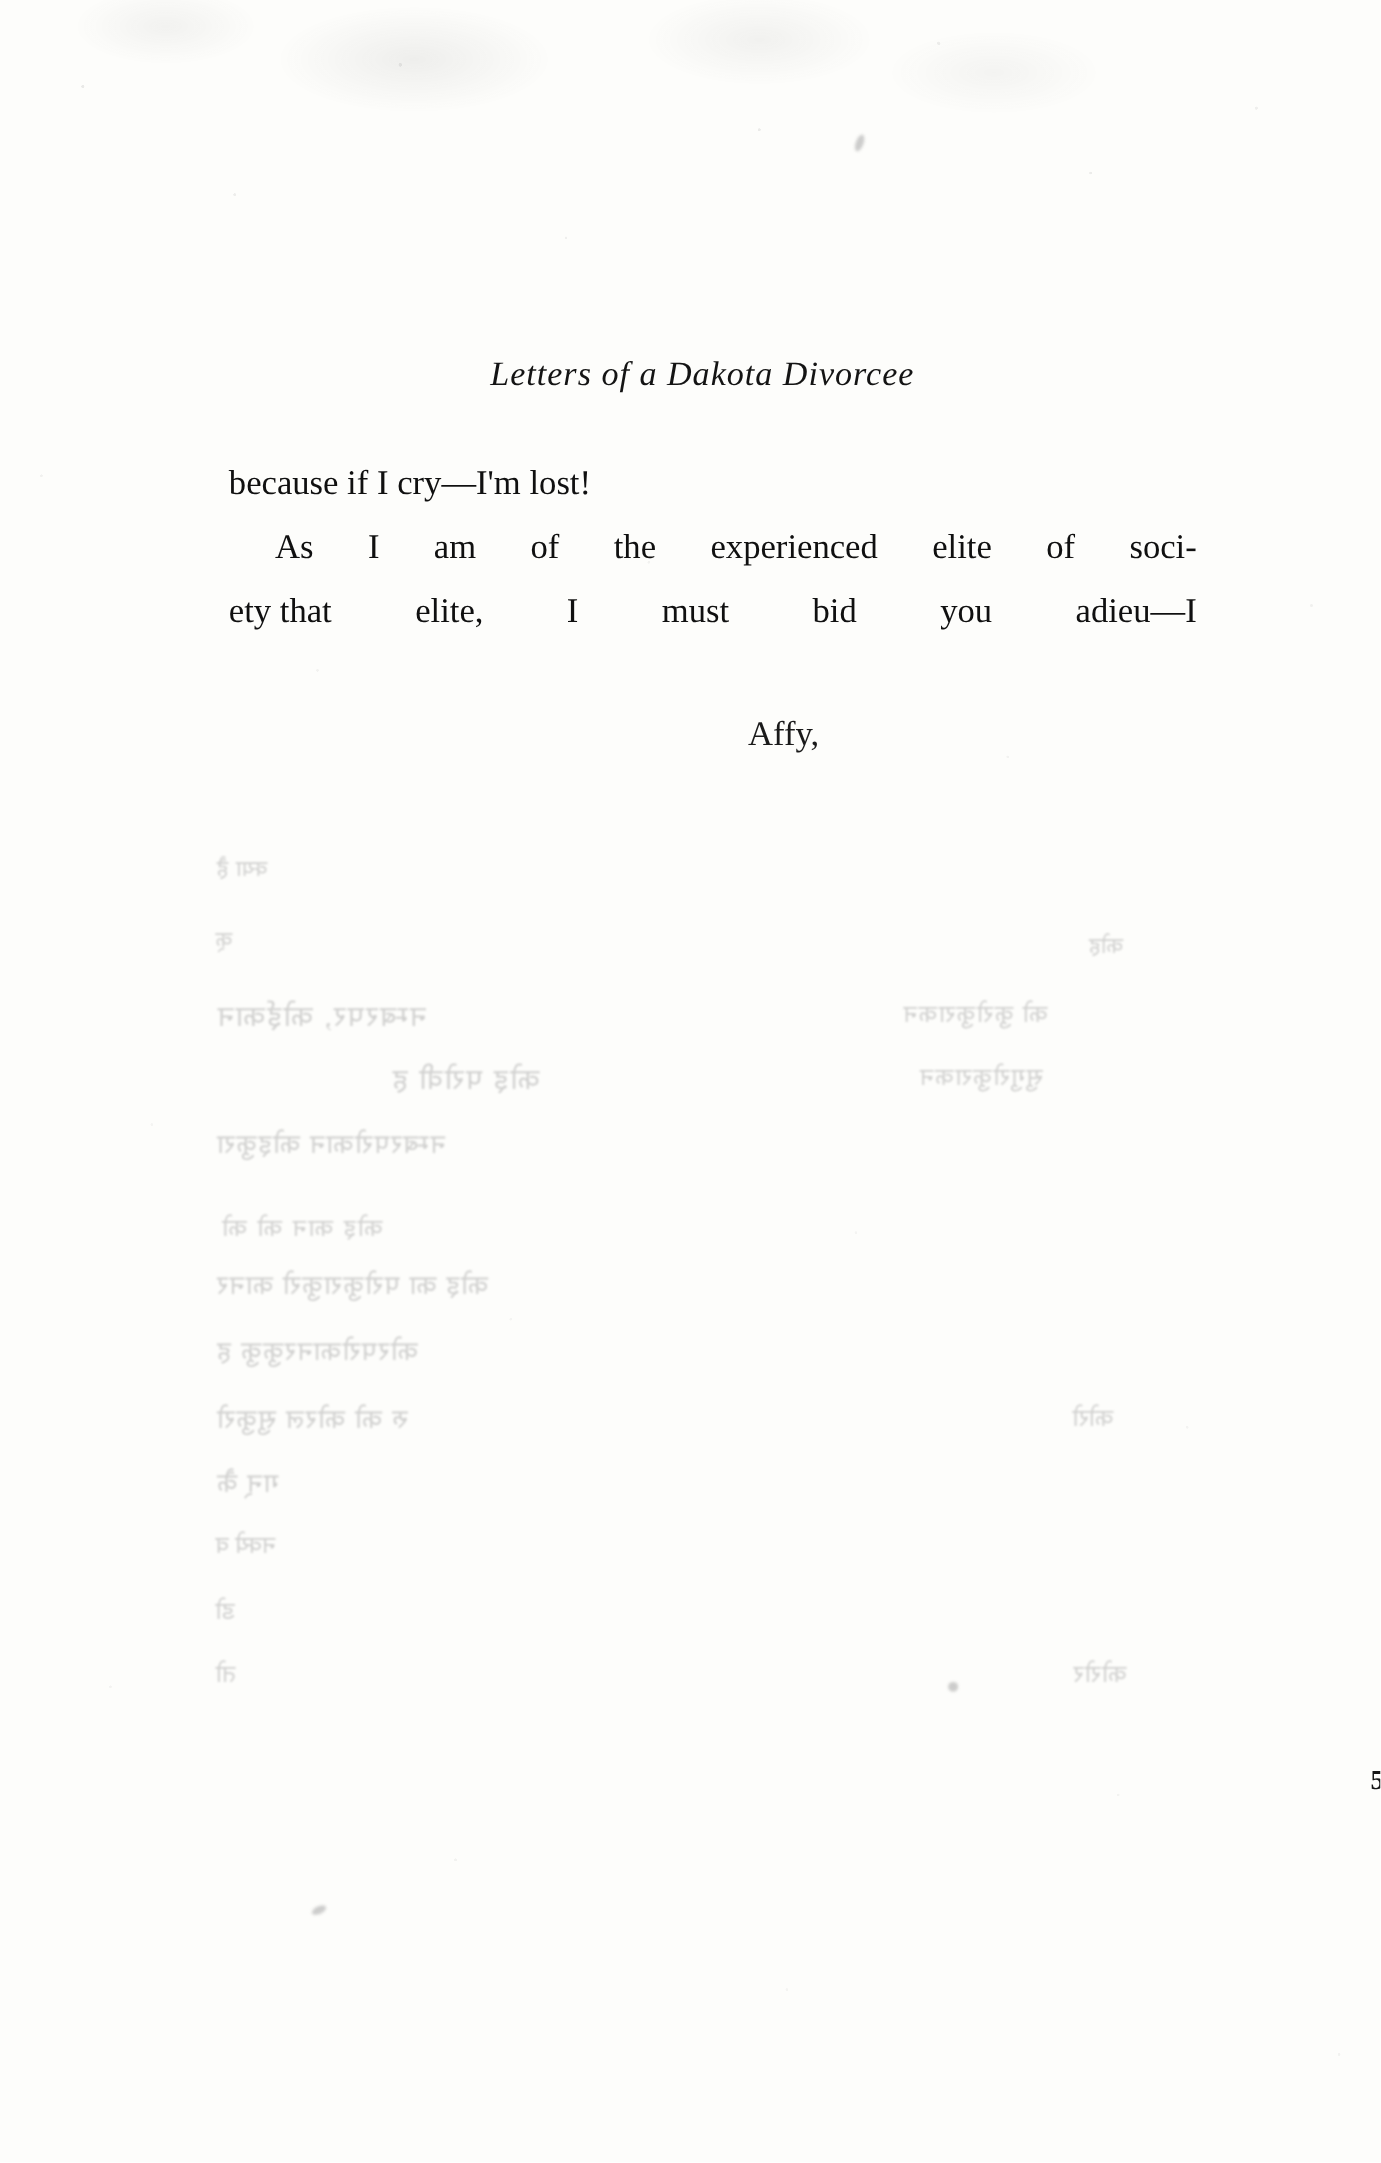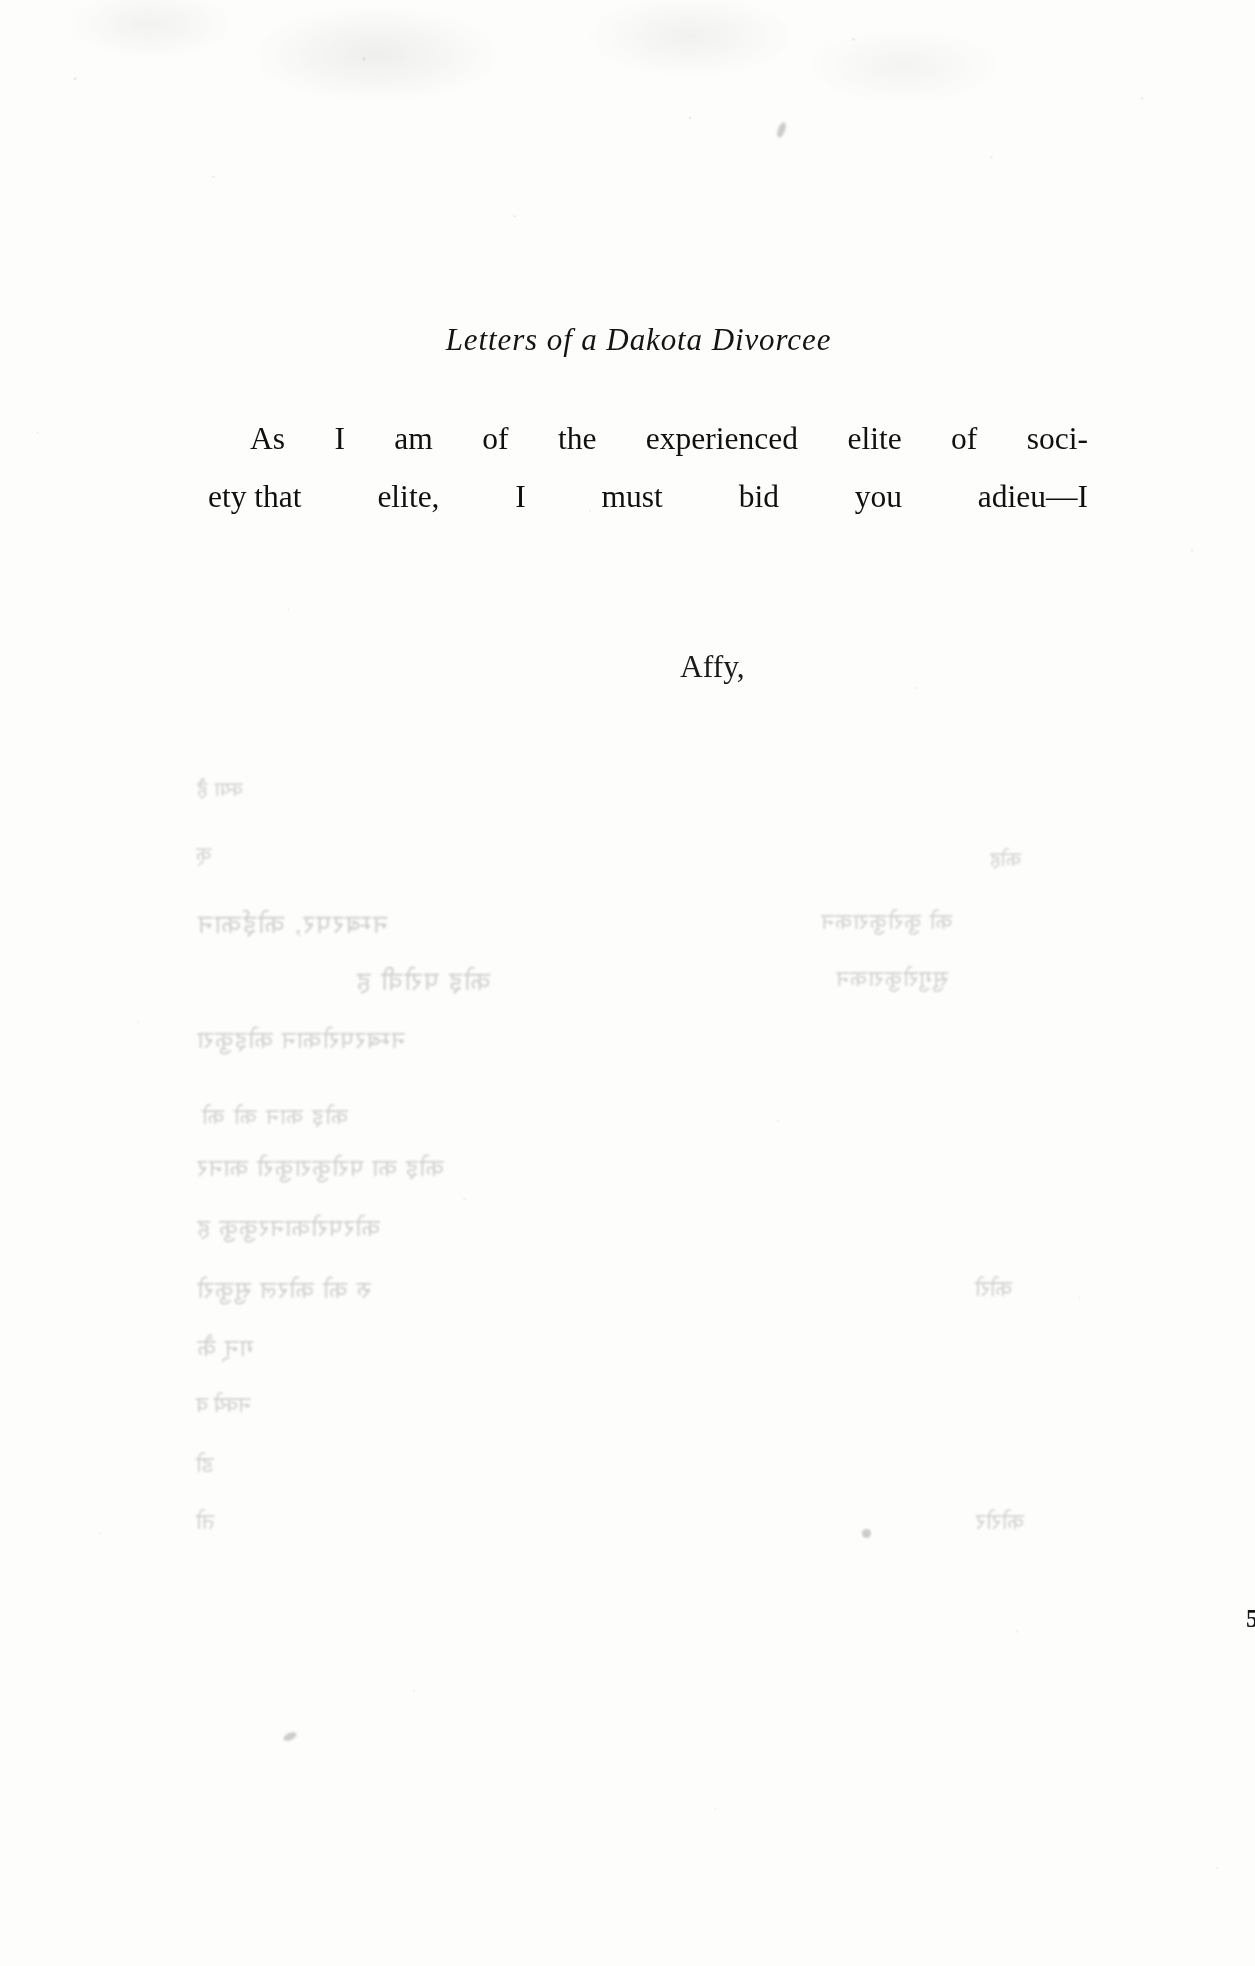--- a/index.html
+++ b/index.html
@@ -203,20 +203,21 @@
   <div class="smudge" style="left:778px; top:122px; width:7px; height:16px; transform:rotate(20deg);"></div>
   <div class="smudge" style="left:862px; top:1529px; width:9px; height:9px;"></div>
   <div class="smudge" style="left:283px; top:1733px; width:14px; height:7px; transform:rotate(-25deg);"></div>
 
   <div class="content">
 
     <div class="running-head">Letters of a Dakota Divorcee</div>
 
     <div class="body-block">
 
+      <div class="para-line line-first-nonindent">because if I cry—I'm lost!</div>
 
       <div class="para-line">
         <div class="justified j-indent">
           <span>As</span>
           <span>I</span>
           <span>am</span>
           <span>of</span>
           <span>the</span>
           <span>experienced</span>
           <span>elite</span>

